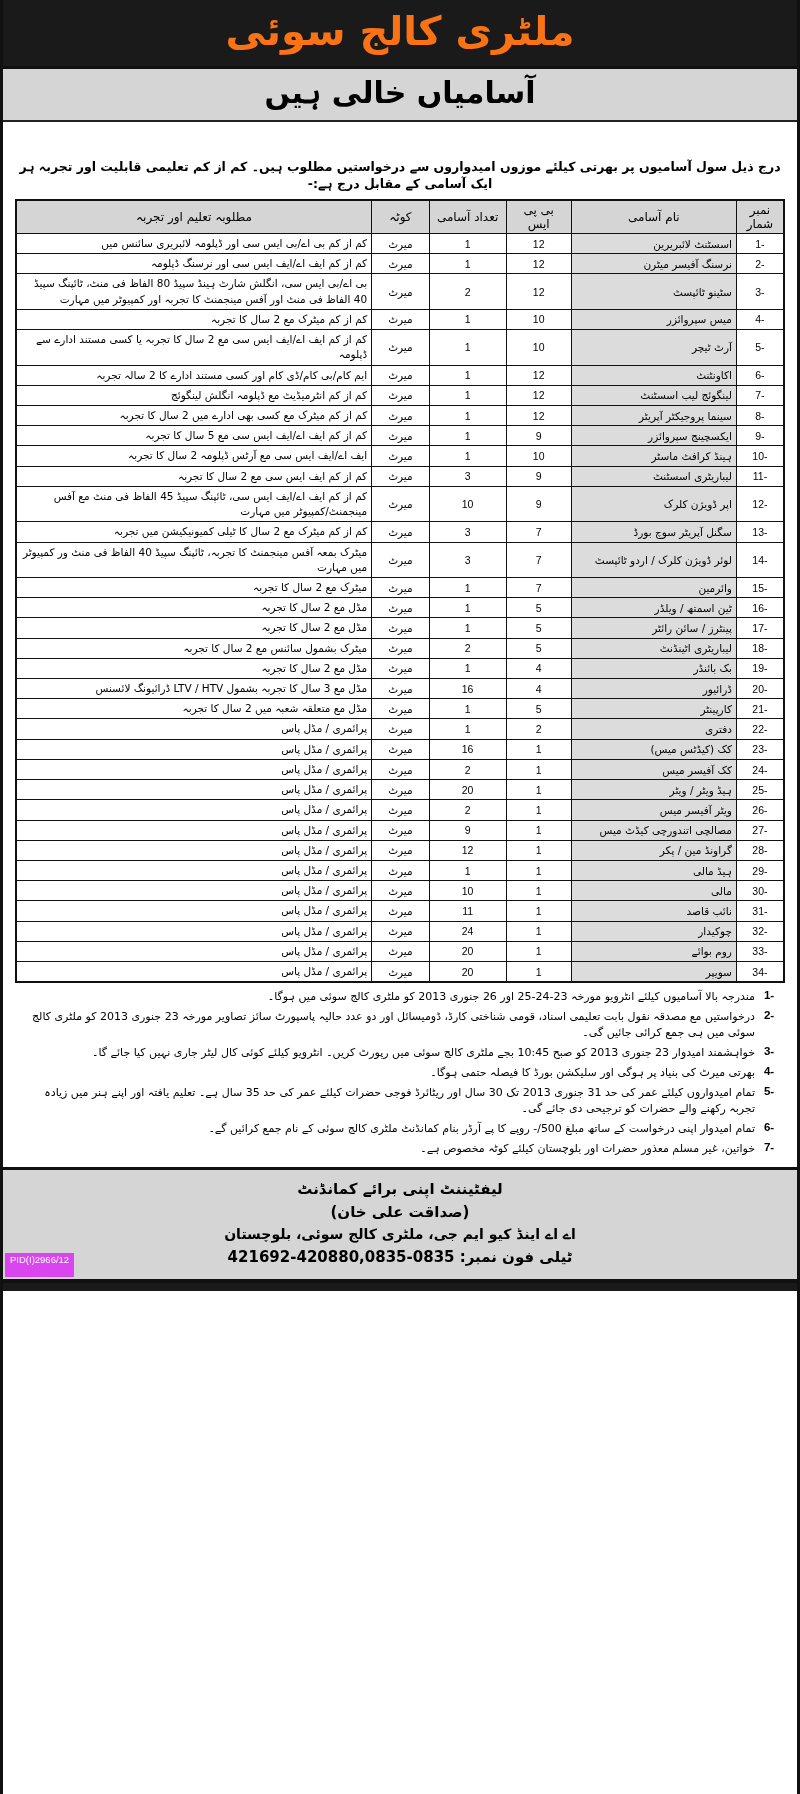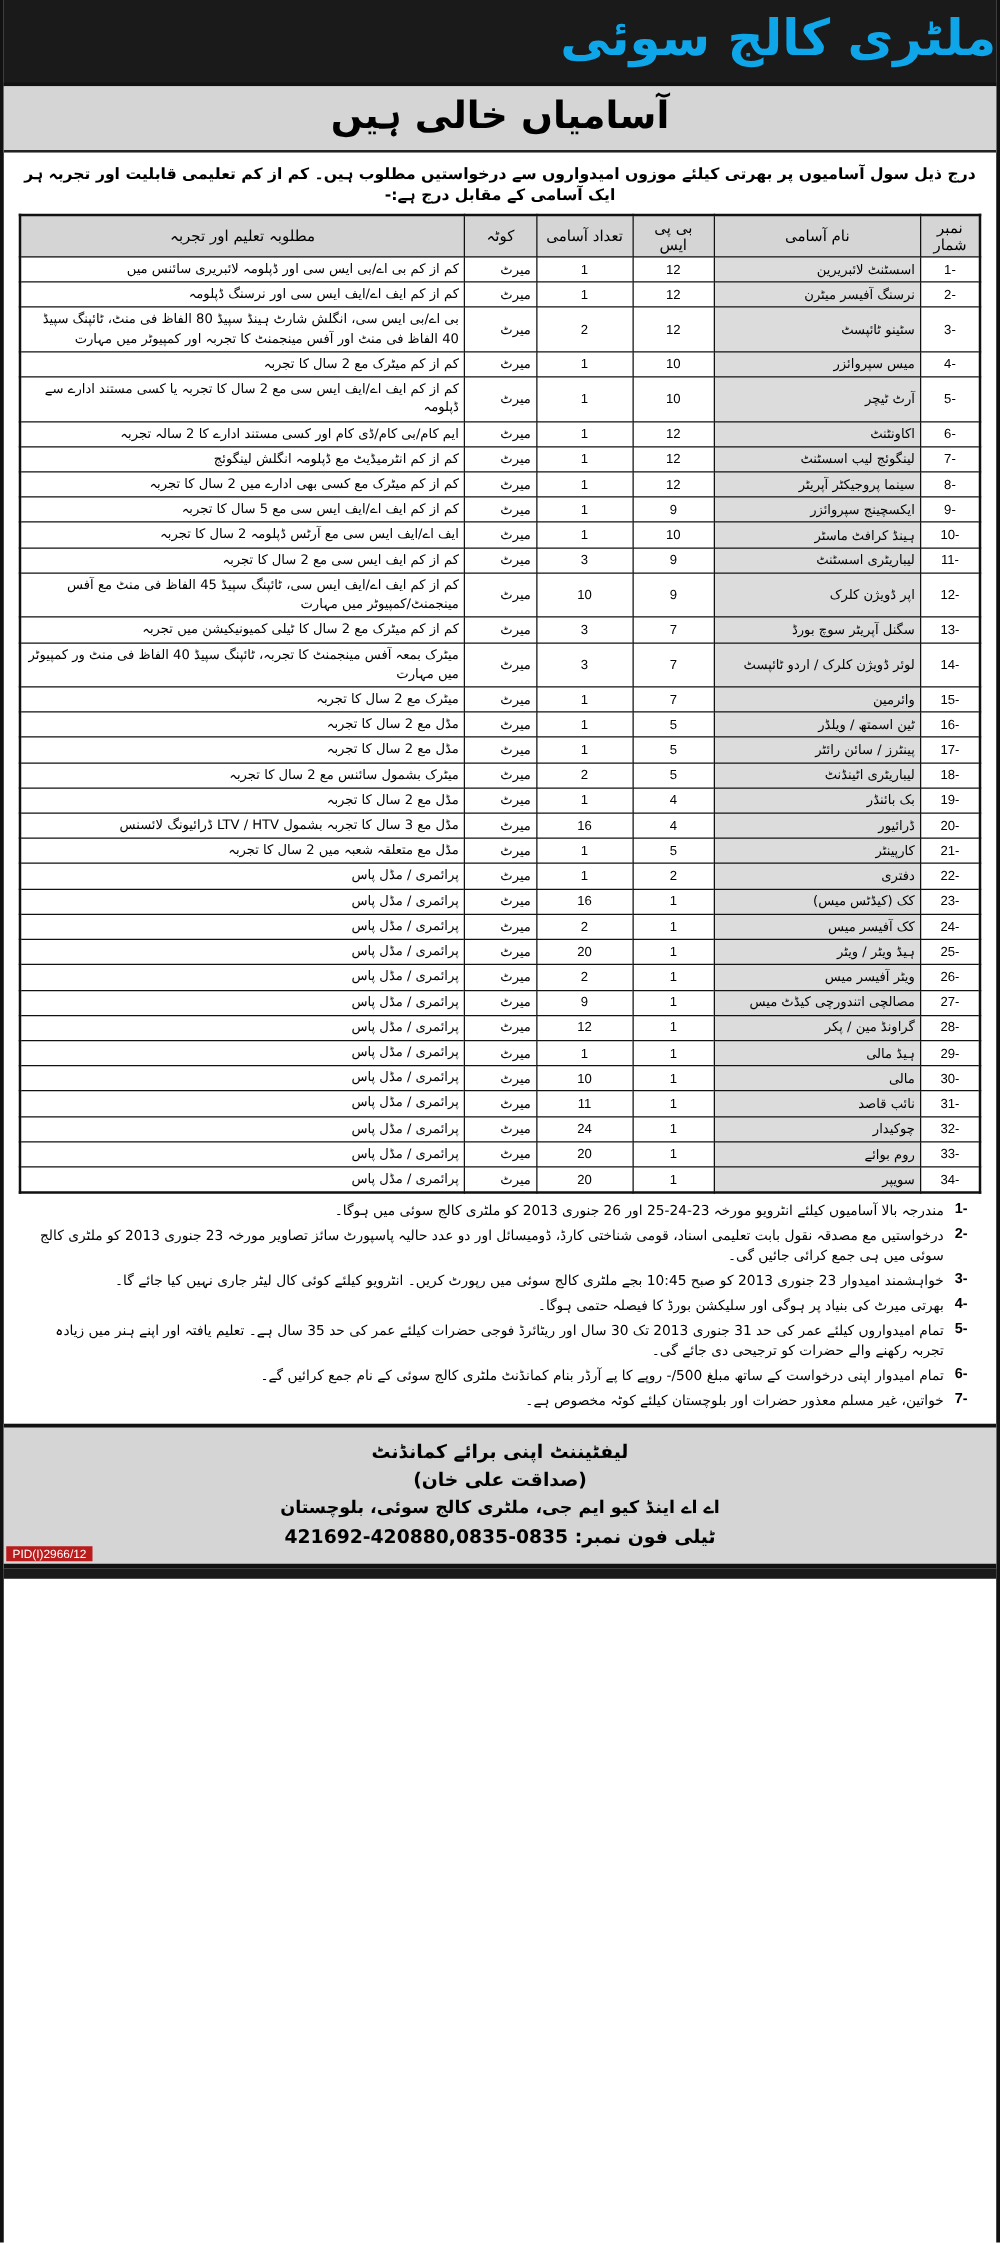--- a/index.html
+++ b/index.html
@@ -17,21 +17,22 @@
     width: 800px; height: 1794px;
     position: relative;
     background: #fff;
     border: 3px solid #111;
     border-top: none;
     border-bottom: none;
   }
   
   .hdr-black {
     background: #1a1a1a;
-    color: #0ea5e9;
+    color: #f97316;
+    text-align: center;
     padding: 6px 0 10px;
     border-bottom: 3px solid #111;
   }
   .hdr-black .title {
     font-size: 40px;
     font-weight: bold;
     letter-spacing: 2px;
     line-height: 1.25;
     font-family: "DejaVu Sans", "Liberation Sans", sans-serif;
   }
@@ -48,20 +49,21 @@
     font-family: "DejaVu Sans", "Liberation Sans", sans-serif;
   }
   
   .intro {
     text-align: center;
     font-size: 12.5px;
     font-weight: bold;
     padding: 8px 14px 6px;
     line-height: 1.4;
     font-family: "DejaVu Sans", "Liberation Sans", sans-serif;
+    margin-top: 28px;
   }
   
   .tbl-wrap { padding: 0 12px; }
   table.jobs {
     width: 100%;
     border-collapse: collapse;
     table-layout: fixed;
     border: 2px solid #111;
     font-family: "DejaVu Sans", "Liberation Sans", sans-serif;
   }
@@ -96,21 +98,21 @@
     padding-right: 6px;
     font-size: 11px;
     font-weight: 500;
   }
   td.num {
     text-align: center;
     font-size: 12.5px;
     direction: ltr;
     font-family: "Liberation Sans", sans-serif;
   }
-  td.quota { font-size: 10.5px; }
+  td.quota { text-align: center; font-size: 10.5px; }
   td.edu   { text-align: right; padding-right: 6px; font-size: 10.5px; line-height: 1.45; }
   
   .notes {
     padding: 6px 14px 2px;
     font-family: "DejaVu Sans", "Liberation Sans", sans-serif;
   }
   .note-row {
     display: flex;
     flex-direction: row;
     align-items: flex-start;
@@ -145,24 +147,24 @@
     font-family: "DejaVu Sans", "Liberation Sans", sans-serif;
   }
   .sig div { line-height: 1.55; font-weight: bold; }
   .sig .l1 { font-size: 15px; }
   .sig .l2 { font-size: 15px; }
   .sig .l3 { font-size: 14px; }
   .sig .l4 { font-size: 15px; direction: rtl; }
   .pid {
     position: absolute;
     left: 2px; bottom: 2px;
-    background: #b91c1c;
+    background: #d946ef;
     color: #fff;
     font-size: 9.5px;
-    padding: 1px 5px 0;
+    padding: 1px 5px 12px;
     direction: ltr;
     font-family: "Liberation Sans", sans-serif;
   }
   .footer-bar {
     height: 8px;
     background: #1a1a1a;
   }
 </style>
 </head>
 <body>

